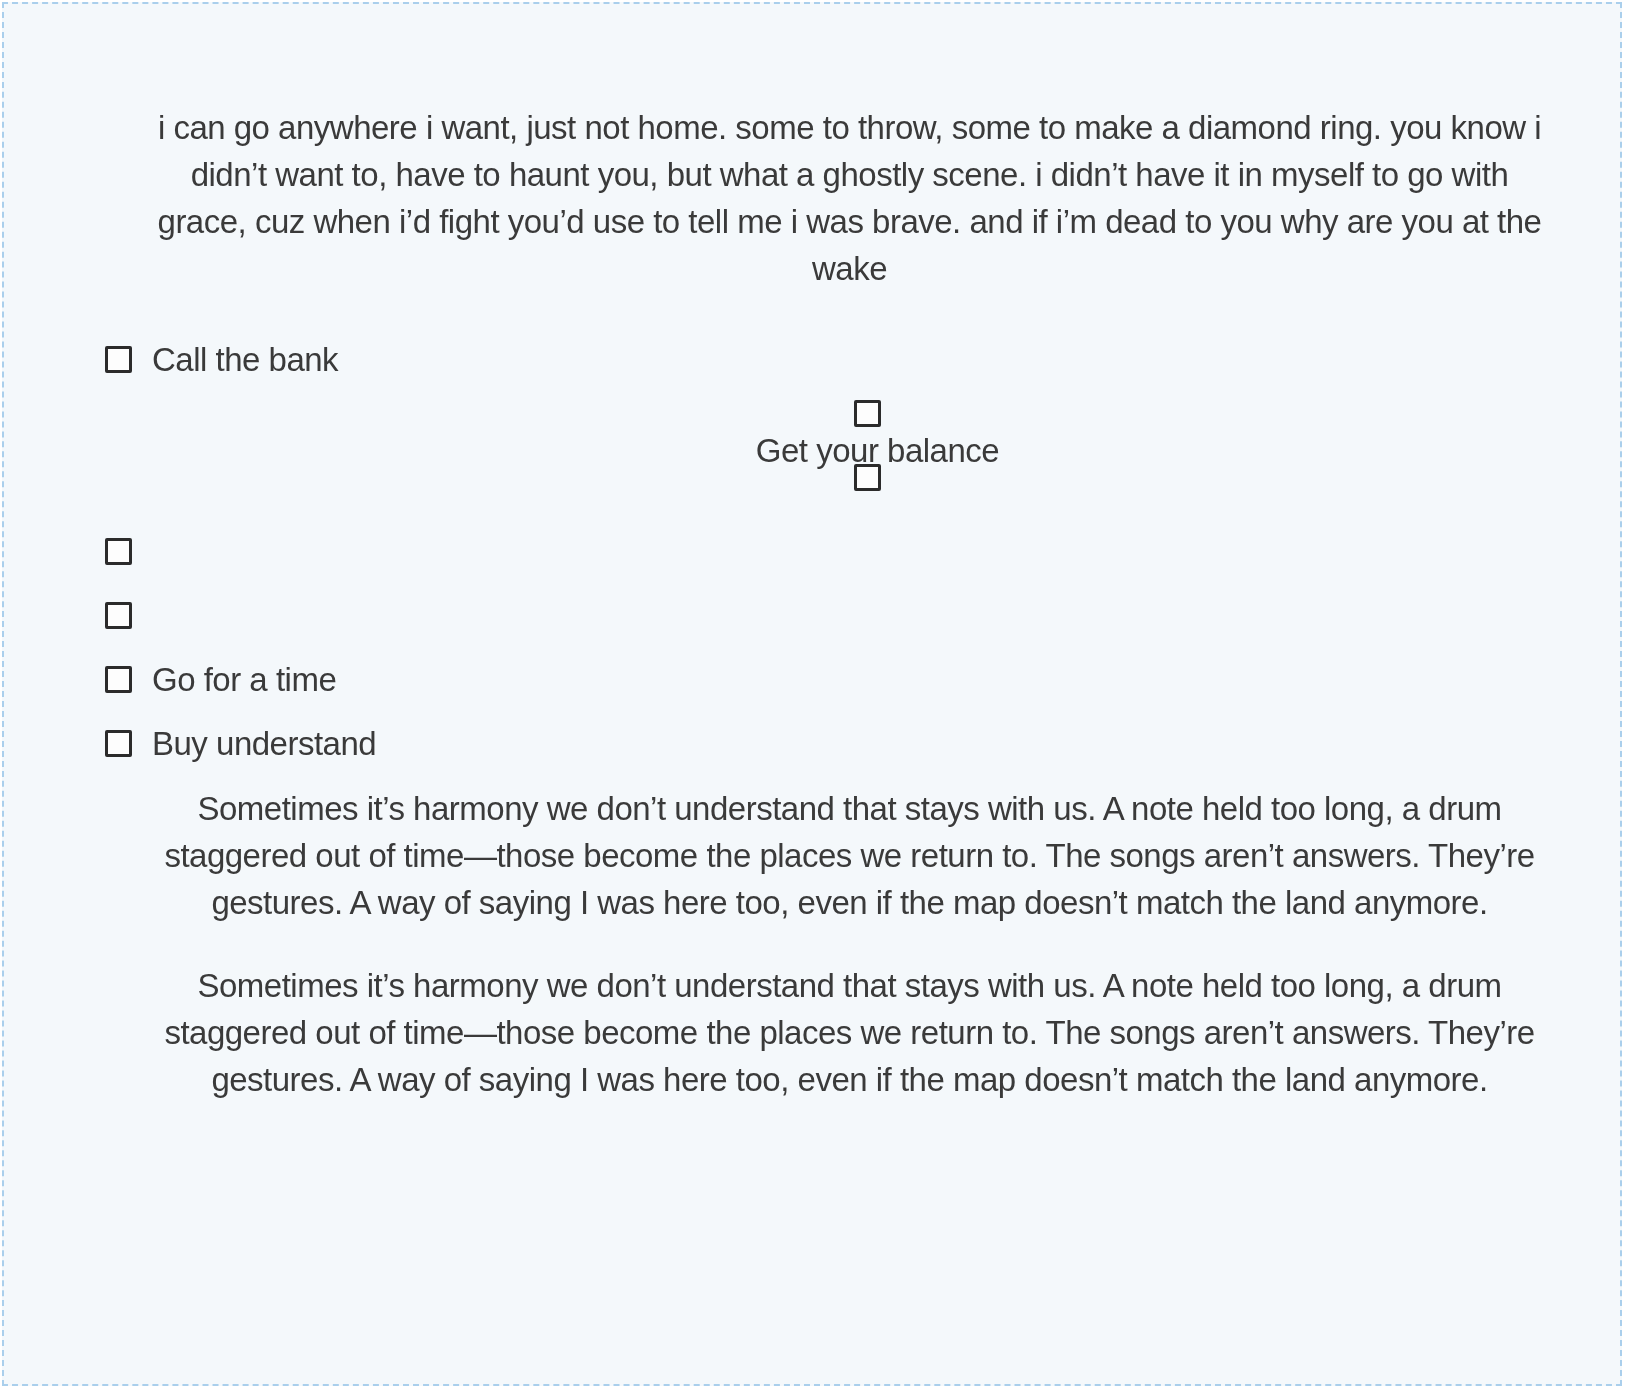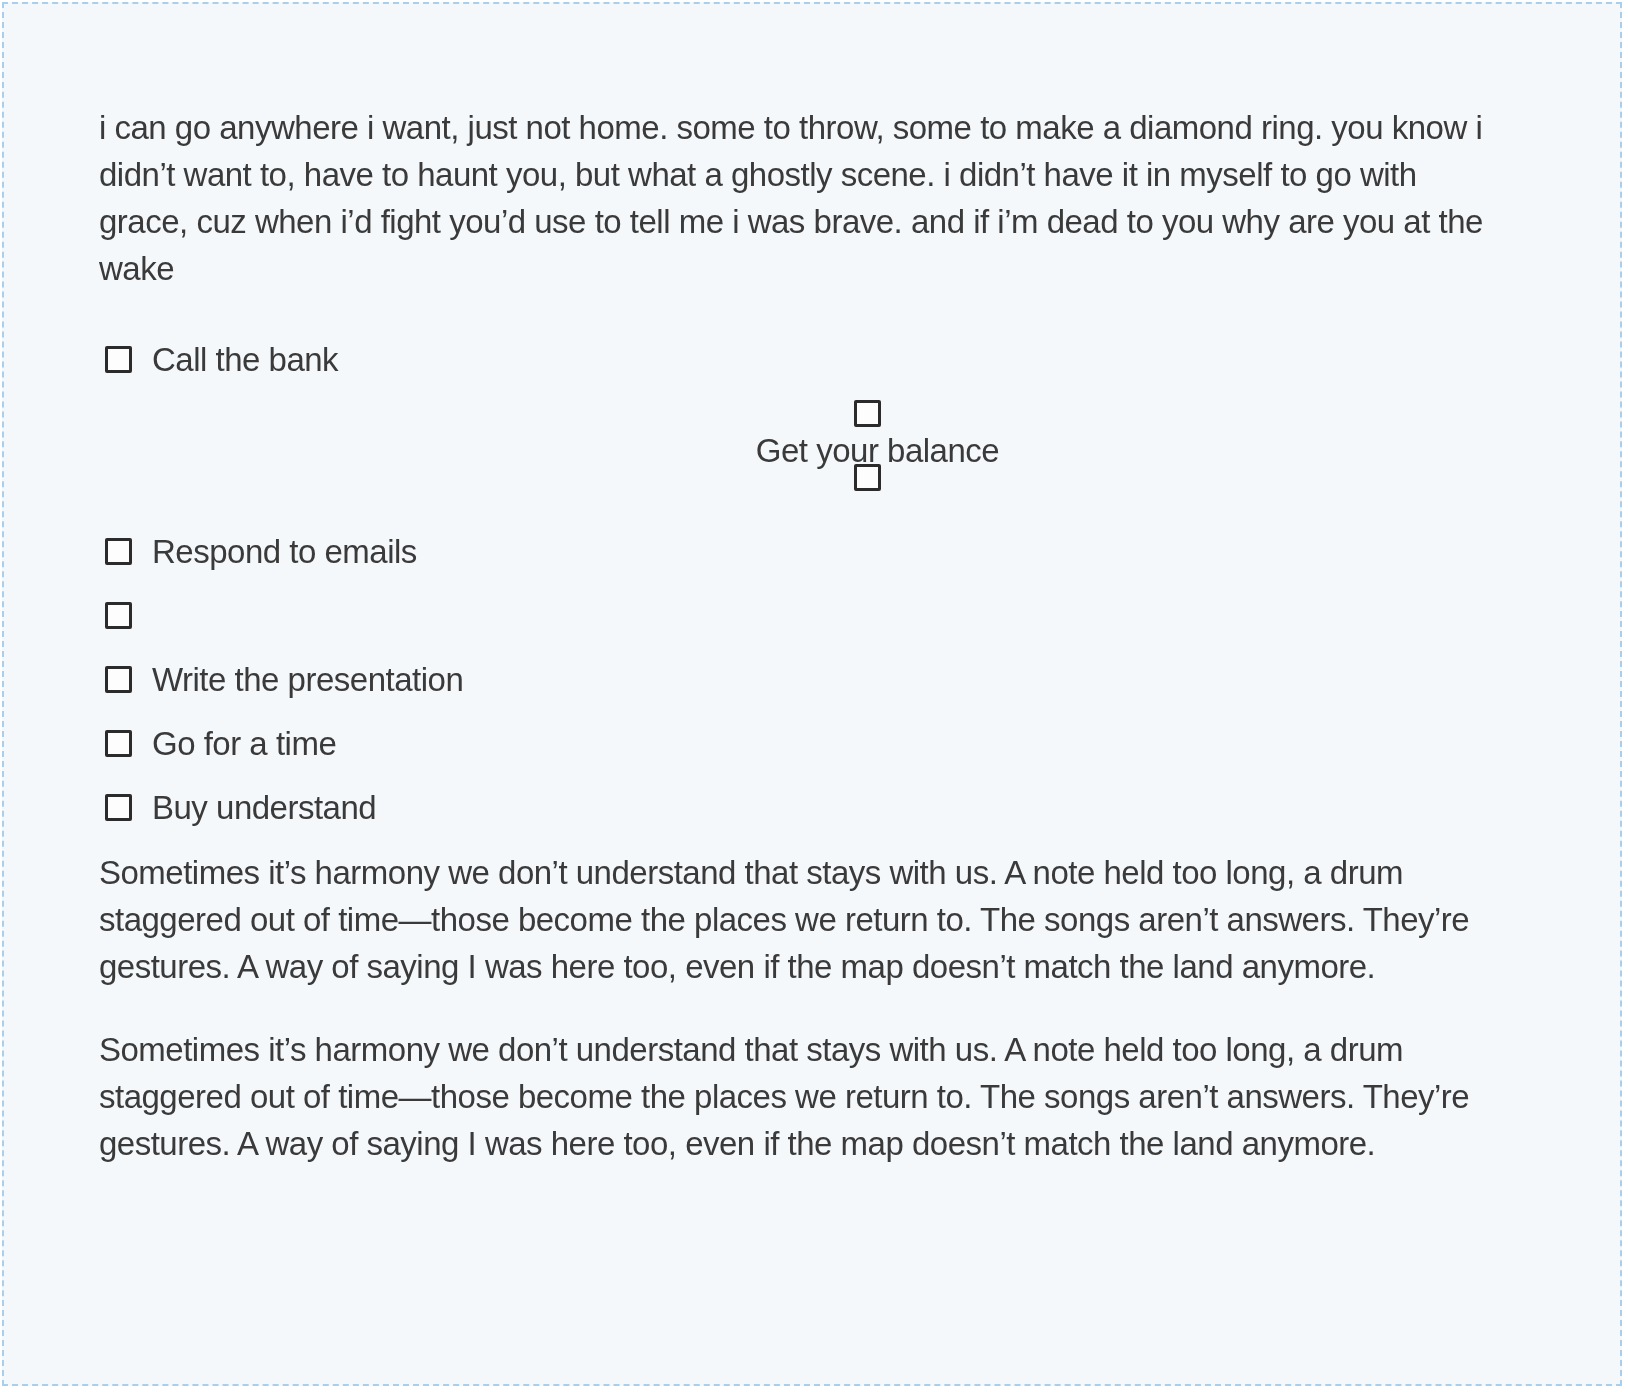--- a/index.html
+++ b/index.html
@@ -16,20 +16,21 @@
     border: 2px dashed #aacfec;
     background: #f4f8fb;
     overflow: hidden;
   }
   .content {
     padding: 100px 20px 0 95px;
     color: #3a3a3a;
     font-size: 33px;
     line-height: 47px;
     letter-spacing: -0.5px;
+    text-align: center;
   }
   p.para {
     margin: 0;
     white-space: pre-line;
   }
   ul.checklist {
     list-style: none;
     margin: 44px 0 0 0;
     padding: 0 0 0 6px;
   }
@@ -74,28 +75,23 @@
       </li>
       <li class="nested">
         <span class="checkbox"></span>
         <span class="task-label">Get your balance</span>
       </li>
       <li class="nested">
         <span class="checkbox"></span>
       </li>
       <li>
         <span class="checkbox"></span>
-        <span class="task-label">Respond to emails</span>
       </li>
       <li>
         <span class="checkbox"></span>
-      </li>
-      <li>
-        <span class="checkbox"></span>
-        <span class="task-label">Write the presentation</span>
       </li>
       <li>
         <span class="checkbox"></span>
         <span class="task-label">Go for a time</span>
       </li>
       <li>
         <span class="checkbox"></span>
         <span class="task-label">Buy understand</span>
       </li>
     </ul>

